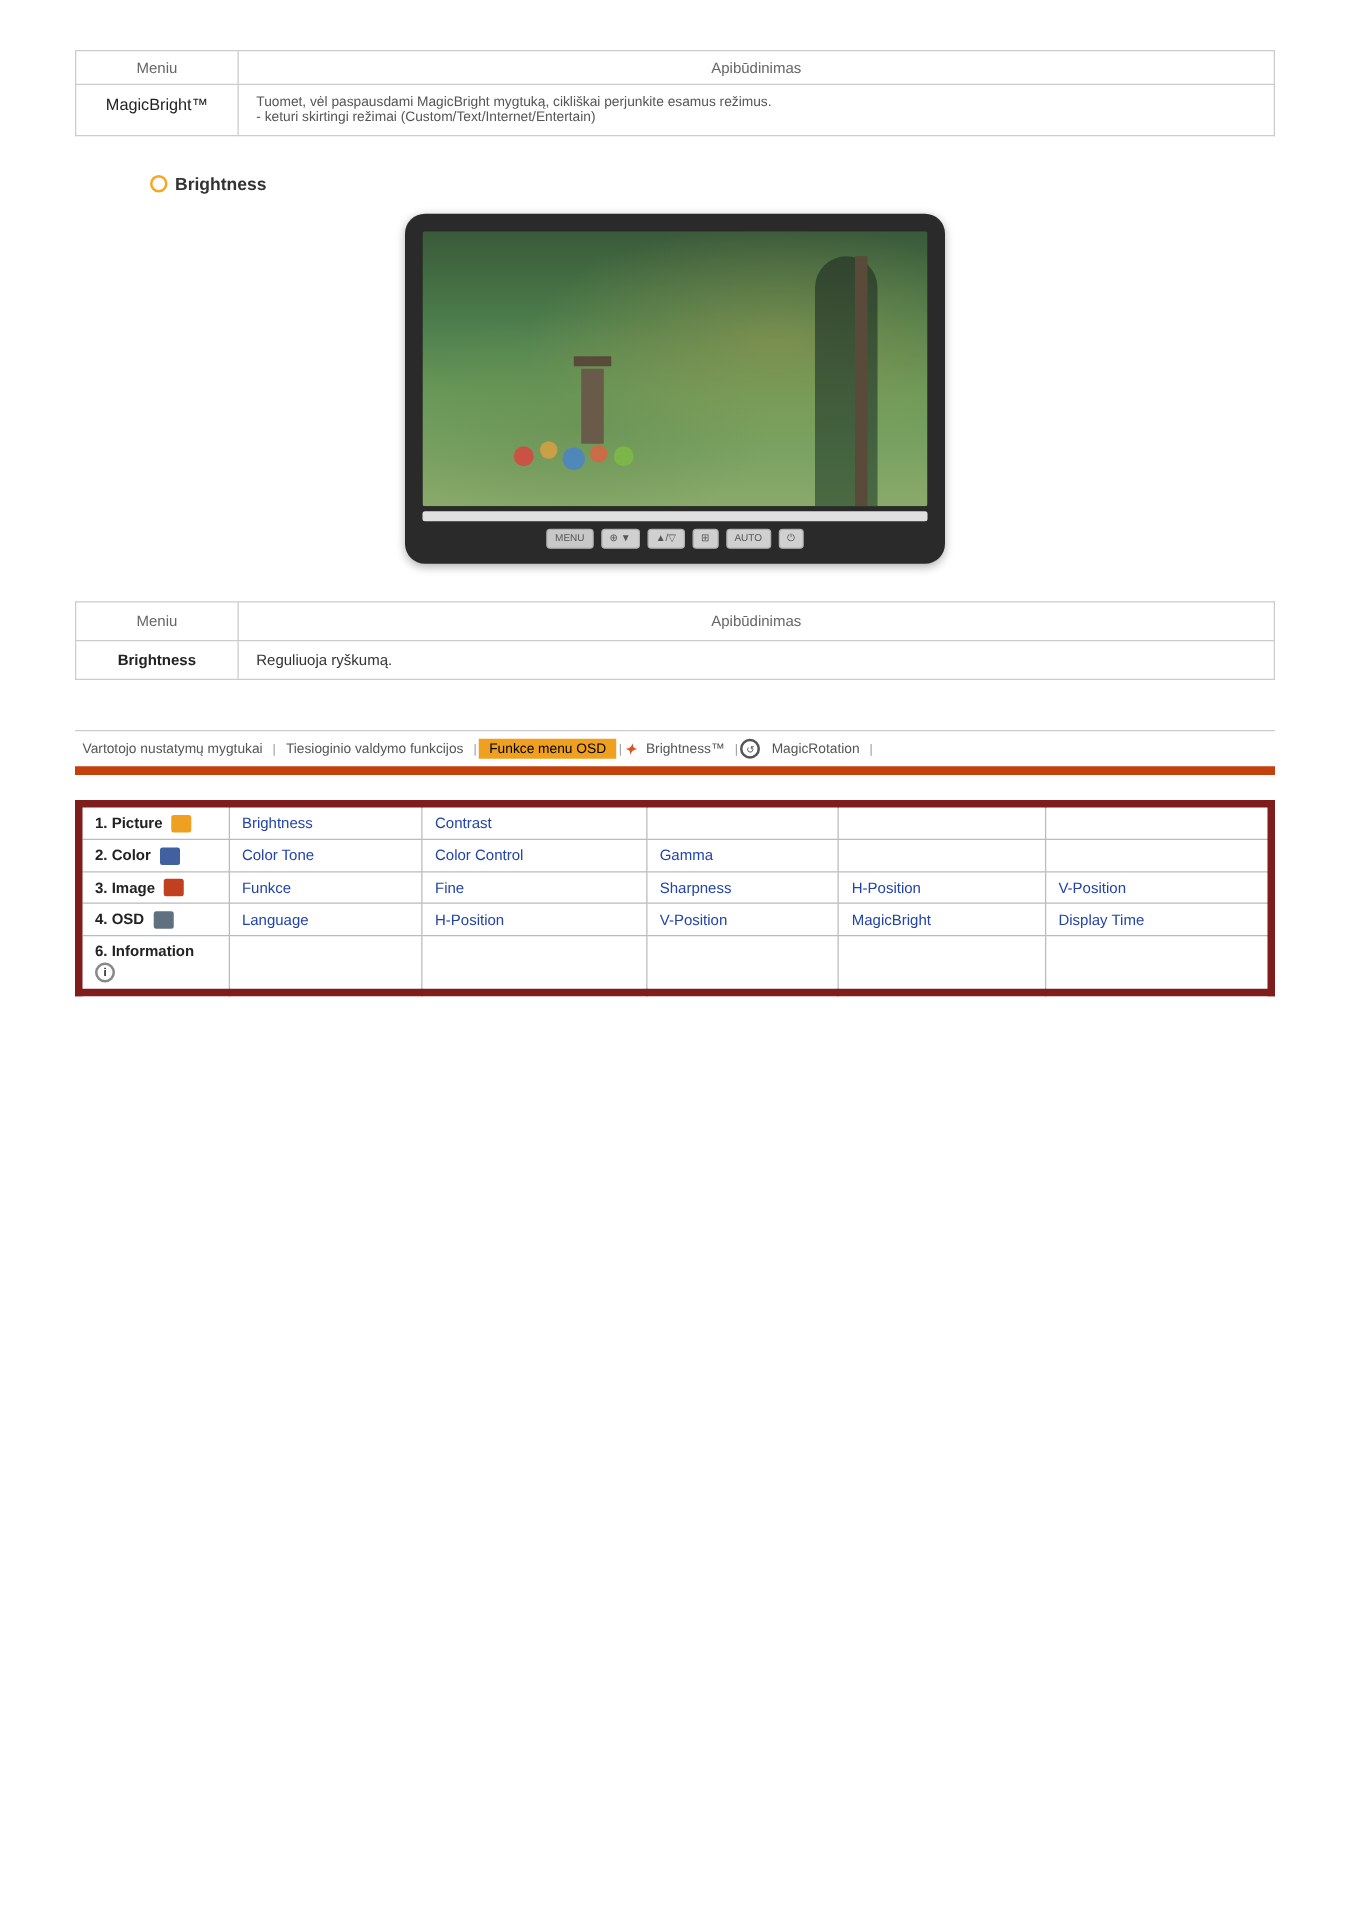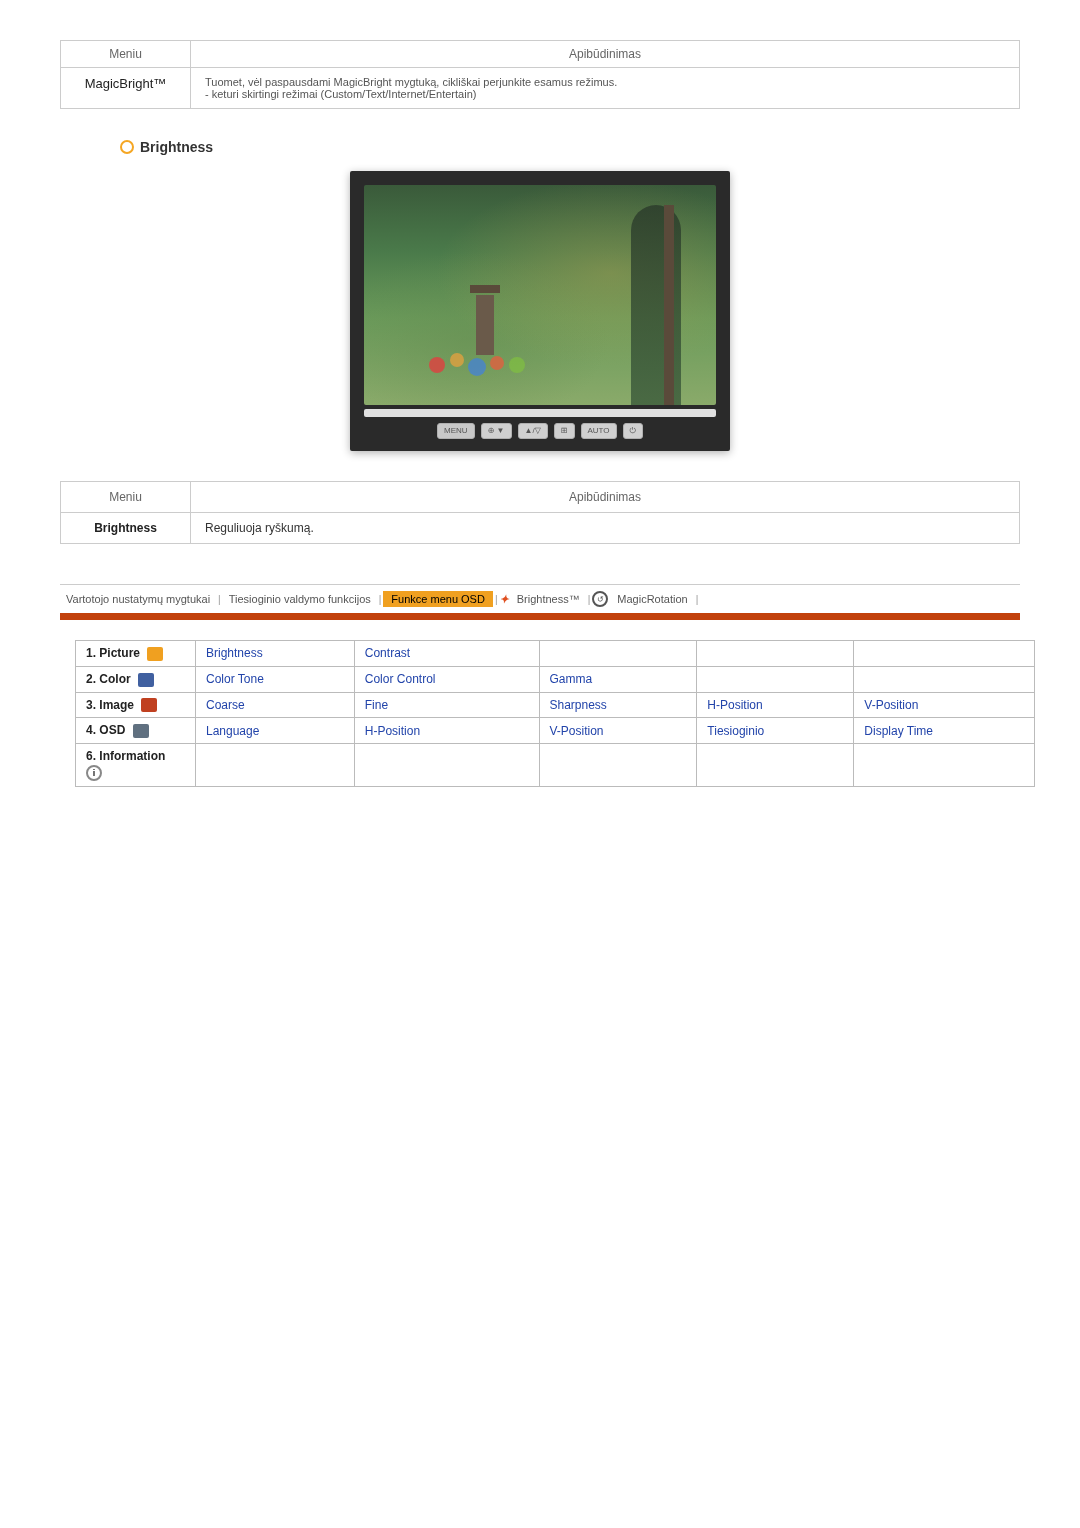--- a/index.html
+++ b/index.html
@@ -72,23 +72,23 @@
       background: #fff;
       display: inline-block;
     }
     .monitor-container {
       display: flex;
       justify-content: center;
       margin-bottom: 20px;
     }
     .monitor {
       background: #2a2a2a;
-      border-radius: 2px;
+      border-radius: 16px;
       padding: 14px 14px 8px 14px;
-      width: 380px;
+      width: 432px;
       box-shadow: 0 2px 8px rgba(0,0,0,0.3);
     }
     .monitor-screen {
       width: 100%;
       height: 220px;
       background: linear-gradient(135deg, #4a7c59 0%, #3d6b4a 20%, #5a8c6a 40%, #7aac8a 60%, #8aba9a 80%, #6a9a7a 100%);
       position: relative;
       overflow: hidden;
       border-radius: 2px;
     }
@@ -234,24 +234,24 @@
       border: 2px solid #555;
       border-radius: 50%;
       display: inline-flex;
       align-items: center;
       justify-content: center;
       font-size: 8px;
     }
 
     
     .osd-table {
-      border: 1px solid #7f1d1d;
+      border: 6px solid #7f1d1d;
       border-collapse: collapse;
       width: 100%;
-      margin: 10px 0 30px 15px;
+      margin: 10px 0 30px 0;
     }
     .osd-table td {
       border: 1px solid #bbb;
       padding: 5px 10px;
       font-size: 12px;
       vertical-align: middle;
       white-space: nowrap;
     }
     .osd-table .row-label {
       font-weight: bold;
@@ -409,36 +409,36 @@
         <td class="link-cell">Gamma</td>
         <td></td>
         <td></td>
       </tr>
 
       <tr>
         <td class="row-label">
           3. Image
           <span class="icon-badge red"></span>
         </td>
-        <td class="link-cell">Coarse</td>
+        <td class="link-cell">Funkce</td>
         <td class="link-cell">Fine</td>
         <td class="link-cell">Sharpness</td>
         <td class="link-cell">H-Position</td>
         <td class="link-cell">V-Position</td>
       </tr>
 
       <tr>
         <td class="row-label">
           4. OSD
           <span class="icon-badge gray-dark"></span>
         </td>
         <td class="link-cell">Language</td>
         <td class="link-cell">H-Position</td>
         <td class="link-cell">V-Position</td>
-        <td class="link-cell">Tiesioginio</td>
+        <td class="link-cell">MagicBright</td>
         <td class="link-cell">Display Time</td>
       </tr>
 
 
       <tr>
         <td class="row-label">
           6. Information<br>
           <span style="display:inline-flex;align-items:center;justify-content:center;width:16px;height:16px;border:2px solid #888;border-radius:50%;font-size:9px;margin-top:2px;">i</span>
         </td>
         <td></td>

